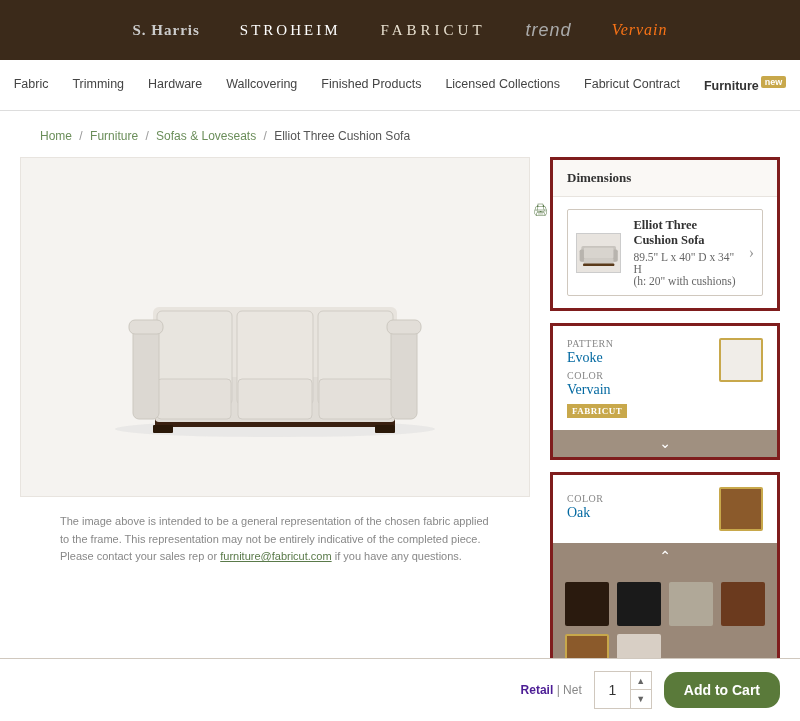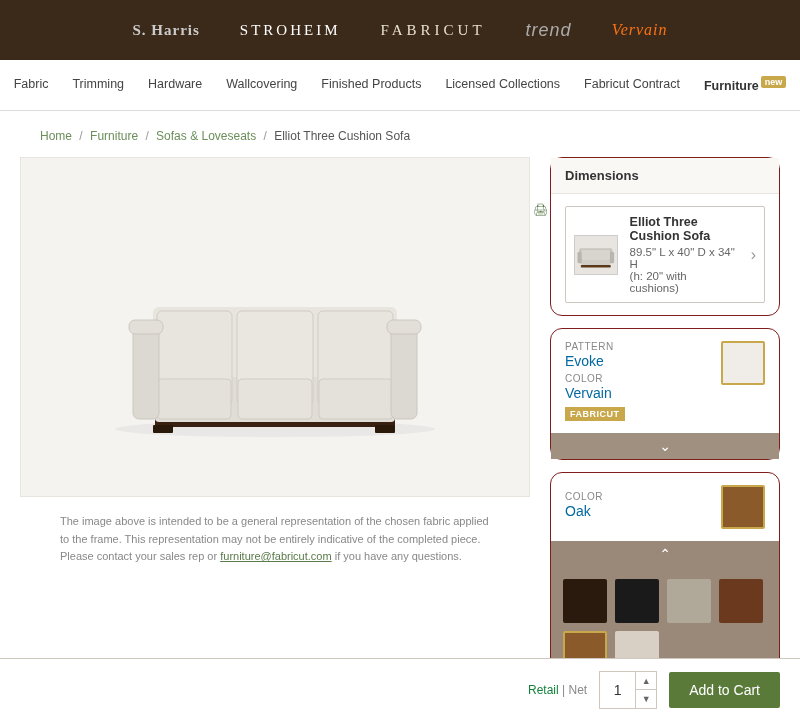--- a/index.html
+++ b/index.html
@@ -123,23 +123,24 @@
 
     
     .product-right {
       flex: 1;
       display: flex;
       flex-direction: column;
       gap: 12px;
     }
 
     .config-panel {
-      border: 1px solid #7f1d1d;
-      border-radius: 12px;
+      border: 3px solid #7f1d1d;
+      border-radius: 0;
       background: #fff;
+      font-family: Liberation Serif, serif;
     }
     .config-panel-header {
       padding: 10px 14px;
       font-weight: bold;
       font-size: 13px;
       color: #333;
       border-bottom: 1px solid #e8e4df;
       background: #faf8f5;
     }
     .config-panel-body {
@@ -285,21 +286,21 @@
       padding: 12px 20px;
       display: flex;
       align-items: center;
       justify-content: flex-end;
       gap: 12px;
     }
     .retail-net {
       font-size: 12px;
       color: #888;
     }
-    .retail-net .active-price { font-weight: normal; color: #15803d; }
+    .retail-net .active-price { font-weight: bold; color: #4c1d95; }
     .qty-wrapper {
       display: flex;
       border: 1px solid #d0c8be;
     }
     .qty-num {
       width: 36px;
       height: 36px;
       display: flex;
       align-items: center;
       justify-content: center;
@@ -320,23 +321,23 @@
       cursor: pointer;
       color: #666;
     }
     .qty-arrow:first-child { border-bottom: 1px solid #d0c8be; }
     .add-to-cart-btn {
       background: #5a7a3a;
       color: #fff;
       border: none;
       padding: 10px 20px;
       font-size: 14px;
-      font-weight: normal;
-      cursor: pointer;
-      border-radius: 2px;
+      font-weight: bold;
+      cursor: pointer;
+      border-radius: 14px;
     }
 
     .page-wrap { position: relative; }
   </style>
 </head>
 <body>
 
 <div class="page-wrap">
 
   <div class="brand-bar">

